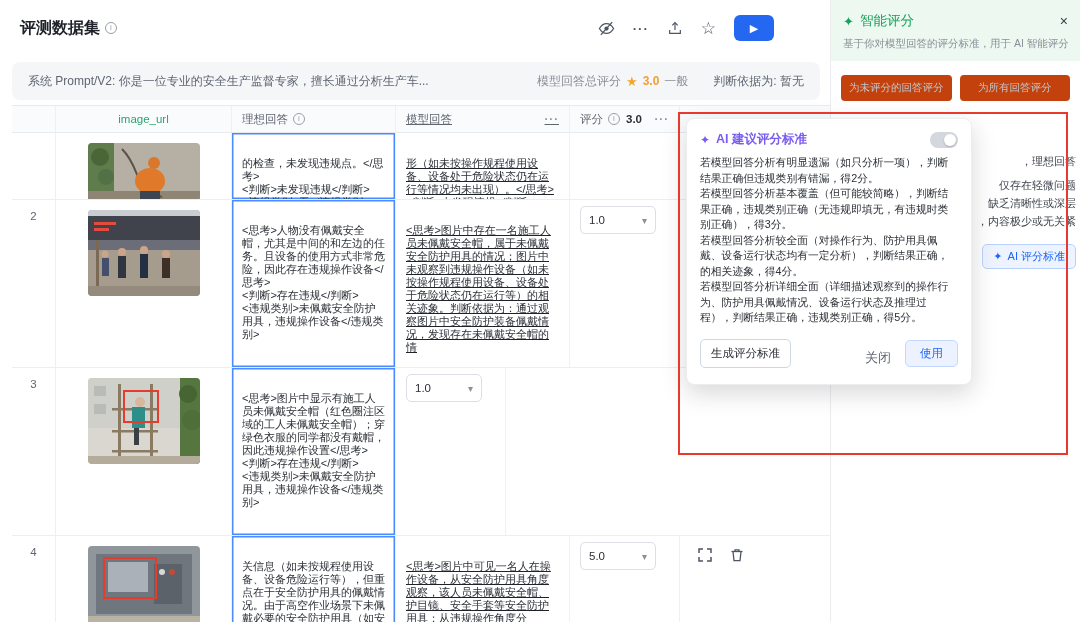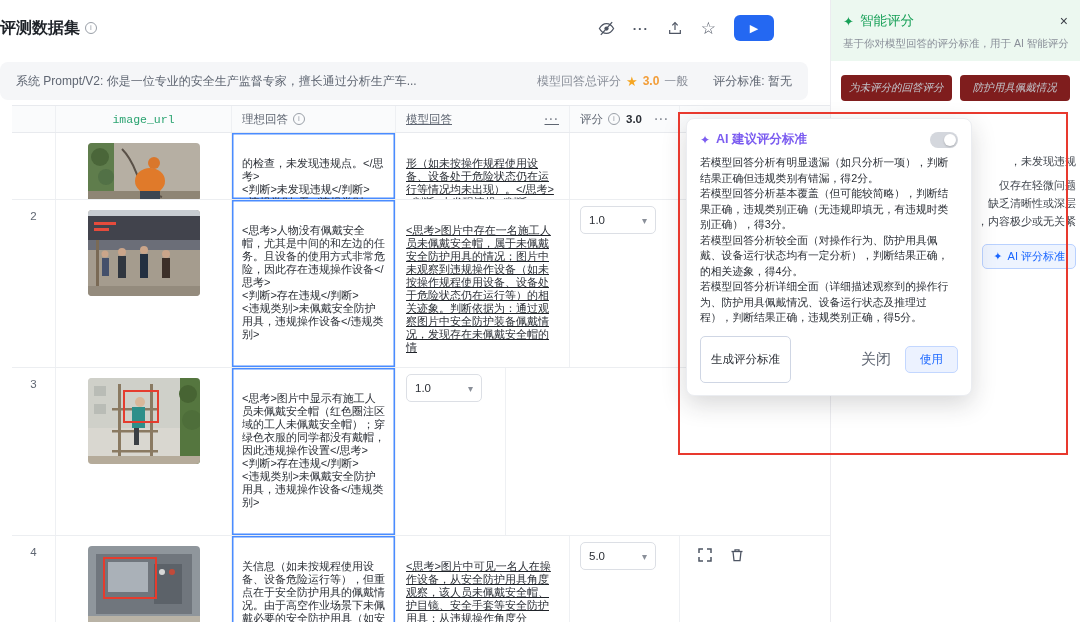--- a/index.html
+++ b/index.html
@@ -4,45 +4,45 @@
 <style>
   * { box-sizing: border-box; margin: 0; padding: 0; }
   html,body { background:#fff; }
   .app {
     position: relative; width: 1080px; height: 622px; overflow: hidden;
     background: #fff; color: #1f2329;
     font-family: "Liberation Sans", "DejaVu Sans", sans-serif;
     font-size: 12px;
   }
   
-  .topbar { position:absolute; left:0; top:0; width:830px; height:56px; display:flex; align-items:center; background:#fff; }
+  .topbar { position:absolute; left:0; top:0; width:830px; height:56px; display:flex; align-items:center; padding-left:20px; background:#fff; }
   .page-title { font-size:16px; font-weight:700; color:#1f2329; }
   .i-ico { display:inline-flex; width:12px; height:12px; border:1px solid #9aa0a8; border-radius:50%; color:#9aa0a8; font-size:8px; line-height:1; align-items:center; justify-content:center; margin-left:5px; font-style:normal; }
   .topbar-actions { margin-left:auto; display:flex; align-items:center; gap:18px; padding-right:56px; }
   .icon-btn { color:#4e5563; font-size:15px; cursor:pointer; display:flex; align-items:center; }
   .dots { letter-spacing:1px; font-weight:700; color:#4e5563; font-size:13px; }
   .play-btn { width:40px; height:26px; background:#2468f2; border-radius:6px; color:#fff; display:flex; align-items:center; justify-content:center; font-size:11px; cursor:pointer; }
   
-  .prompt-bar { position:absolute; left:0; top:62px; width:808px; height:38px; background:#f5f6f8; border-radius:8px; display:flex; align-items:center; padding:0 16px; }
+  .prompt-bar { position:absolute; left:12px; top:62px; width:808px; height:38px; background:#f5f6f8; border-radius:8px; display:flex; align-items:center; padding:0 16px; }
   .prompt-text { color:#5f6672; font-size:12px; white-space:nowrap; overflow:hidden; text-overflow:ellipsis; max-width:440px; }
   .prompt-right { margin-left:auto; display:flex; align-items:center; gap:5px; font-size:12px; color:#8a8f99; }
   .star { color:#f5a623; font-size:13px; }
   .score-val { color:#f29d38; font-weight:700; }
   .score-level { color:#8a8f99; }
   .criteria { margin-left:20px; color:#5f6672; }
   
   .table { position:absolute; left:12px; top:105px; width:818px; }
   .thead { display:flex; height:28px; background:#fafbfc; border-top:1px solid #e8eaee; border-bottom:1px solid #e8eaee; font-size:11.5px; color:#5f6672; align-items:center; }
   .th { display:flex; align-items:center; padding:0 10px; height:100%; border-right:1px solid #eef0f3; }
   .th:last-child { border-right:none; }
   .th-green { color:#2ba471; justify-content:center; }
   .menu { margin-left:auto; color:#8a8f99; font-weight:700; letter-spacing:1px; }
   .avg { margin-left:6px; color:#2b2f36; font-weight:700; }
   .c-num { width:44px; justify-content:center; }
-  .c-img { width:176px;font-family:Liberation Mono, monospace; }
+  .c-img { width:176px; }
   .c-ideal { width:164px; }
   .c-model { width:174px;text-decoration:underline; }
   .c-score { width:110px; }
   .c-act { flex:1; }
   .tbody { height:489px; overflow:hidden; }
   .tr { display:flex; border-bottom:1px solid #eceef1; background:#fff; }
   .r1 { height:67px; } .r2 { height:168px; } .r3 { height:168px; } .r4 { height:160px; }
   .td { border-right:1px solid #eef0f3; overflow:hidden; position:relative; }
   .td:last-child { border-right:none; }
   .td.c-num { padding-top:10px; text-align:center; color:#5f6672; font-size:11.5px; }
@@ -55,36 +55,36 @@
   .act-ic { cursor:pointer; display:flex; }
   
   .sidebar { position:absolute; left:830px; top:0; width:250px; height:622px; background:#fff; border-left:1px solid #ececf0; z-index:5; }
   .sb-head { background:#ecf8f0; padding:12px 12px 10px; }
   .sb-title-row { display:flex; align-items:center; gap:6px; }
   .sb-sparkle { color:#18a058; font-size:13px; }
   .sb-title { color:#18a058; font-size:13.5px; font-weight:400; }
   .sb-close { margin-left:auto; color:#3a3f47; font-size:14px; cursor:pointer; line-height:1; }
   .sb-desc { margin-top:7px; font-size:10.5px; color:#8a8f99; white-space:nowrap; overflow:hidden; }
   .sb-btns { display:flex; gap:8px; padding:14px 10px 0; }
-  .sb-btn { flex:1; height:26px; background:#7f1d1d; color:#c2c6cc; font-size:10.5px; border-radius:4px; display:flex; align-items:center; justify-content:center; white-space:nowrap; cursor:pointer;font-style:italic; }
+  .sb-btn { flex:1; height:26px; background:#c2410c; color:#c2c6cc; font-size:10.5px; border-radius:4px; display:flex; align-items:center; justify-content:center; white-space:nowrap; cursor:pointer; }
   .sb-frag { position:absolute; right:4px; white-space:nowrap; font-size:11px; color:#3f444c; line-height:16px; }
   .f1 { top:153px; } .f2 { top:177px; } .f3 { top:195px; } .f4 { top:213px; }
   .ai-crit-btn { position:absolute; right:4px; top:244px; display:flex; gap:5px; align-items:center; background:#eef4ff; border:1px solid #b9d1ff; color:#1a66ff; border-radius:5px; padding:4px 10px; font-size:11px; white-space:nowrap; cursor:pointer; }
   
   .dialog { position:absolute; left:686px; top:118px; width:286px; background:#fff; border:1px solid #ebedf1; border-radius:8px; box-shadow:0 8px 24px rgba(31,35,41,.18); padding:12px 13px; z-index:10; }
   .dialog-head { display:flex; align-items:center; gap:6px; margin-bottom:7px; }
   .dialog-sparkle { color:#7b5cf0; font-size:12px; }
   .dialog-title { color:#7b5cf0; font-size:12.5px; font-weight:700; }
   .toggle { margin-left:auto; width:28px; height:16px; border-radius:8px; background:#d4d7dd; position:relative; cursor:pointer; }
   .toggle-knob { position:absolute; right:2px; top:2px; width:12px; height:12px; border-radius:50%; background:#fff; box-shadow:0 1px 2px rgba(0,0,0,.2); }
   .dialog-body { font-size:10.8px; line-height:15.5px; color:#2b2f36; }
   .dialog-body p { margin:0; }
   .dialog-foot { display:flex; align-items:center; margin-top:10px; }
-  .gen-btn { border:1px solid #cfd6e4; border-radius:5px; padding:15px 10px; font-size:11.5px; color:#2b2f36; background:#fff; cursor:pointer; }
-  .close-btn { margin-left:auto; font-size:15px; color:#5f6672; padding:5px 8px; cursor:pointer; }
+  .gen-btn { border:1px solid #cfd6e4; border-radius:5px; padding:6px 10px; font-size:11.5px; color:#2b2f36; background:#fff; cursor:pointer; }
+  .close-btn { margin-left:auto; font-size:13px; color:#5f6672; padding:5px 8px; cursor:pointer;margin-top:8px; }
   .use-btn { margin-left:6px; background:#ecf2ff; border:1px solid #c3d7ff; color:#1a66ff; border-radius:5px; padding:5px 14px; font-size:11.5px; cursor:pointer; }
   
   .red-box { position:absolute; left:678px; top:112px; width:390px; height:343px; border:2px solid #e8392e; z-index:20; pointer-events:none; }
 </style>
 </head>
 <body>
 
 <div class="app">
 
   <div class="topbar">
@@ -111,21 +111,21 @@
     </div>
   </div>
 
   <div class="prompt-bar">
     <span class="prompt-text">系统 Prompt/V2: 你是一位专业的安全生产监督专家，擅长通过分析生产车...</span>
     <div class="prompt-right">
       <span>模型回答总评分</span>
       <span class="star">★</span>
       <span class="score-val">3.0</span>
       <span class="score-level">一般</span>
-      <span class="criteria">评分标准: 暂无</span>
+      <span class="criteria">判断依据为: 暂无</span>
     </div>
   </div>
 
   <div class="table">
     <div class="thead">
       <div class="th c-num"></div>
       <div class="th c-img th-green">image_url</div>
       <div class="th c-ideal">
         <span>理想回答</span>
         <span class="i-ico">i</span>
@@ -305,23 +305,23 @@
         <span class="sb-sparkle">✦</span>
         <span class="sb-title">智能评分</span>
         <span class="sb-close">×</span>
       </div>
       <div class="sb-desc">
         <span>基于你对模型回答的评分标准，用于 AI 智能评分。</span>
       </div>
     </div>
     <div class="sb-btns">
       <span class="sb-btn">为未评分的回答评分</span>
-      <span class="sb-btn">防护用具佩戴情况</span>
-    </div>
-    <div class="sb-frag f1">，未发现违规</div>
+      <span class="sb-btn">为所有回答评分</span>
+    </div>
+    <div class="sb-frag f1">，理想回答</div>
     <div class="sb-frag f2">仅存在轻微问题</div>
     <div class="sb-frag f3">缺乏清晰性或深层</div>
     <div class="sb-frag f4">，内容极少或无关紧</div>
     <div class="ai-crit-btn">
       <span>✦</span>
       <span>AI 评分标准</span>
     </div>
   </div>
 
   <div class="dialog">

